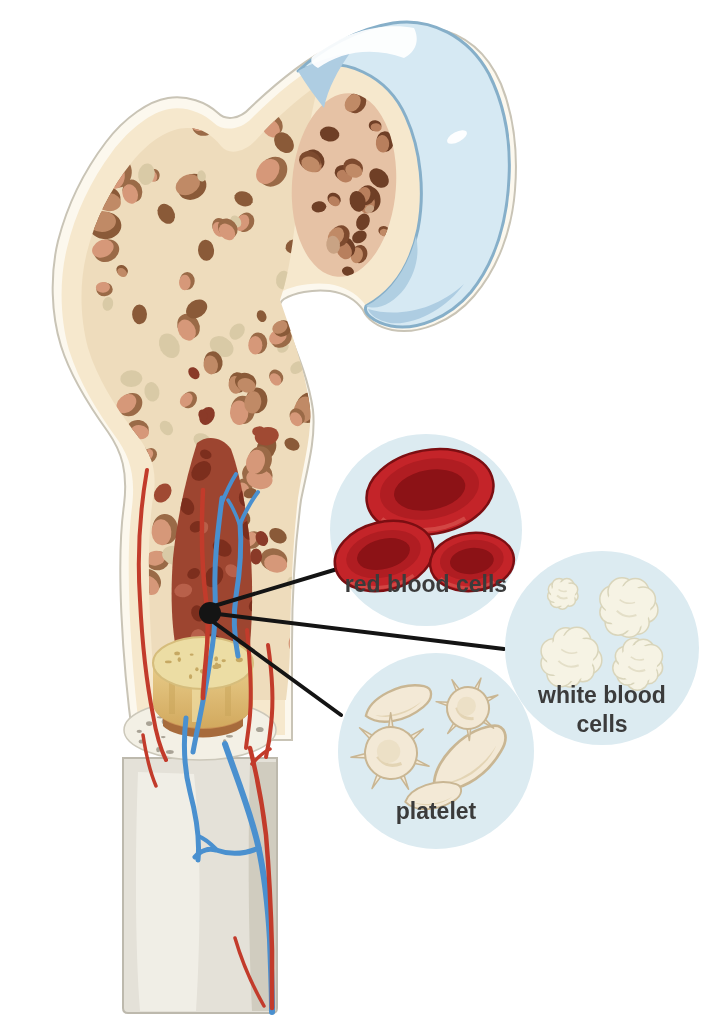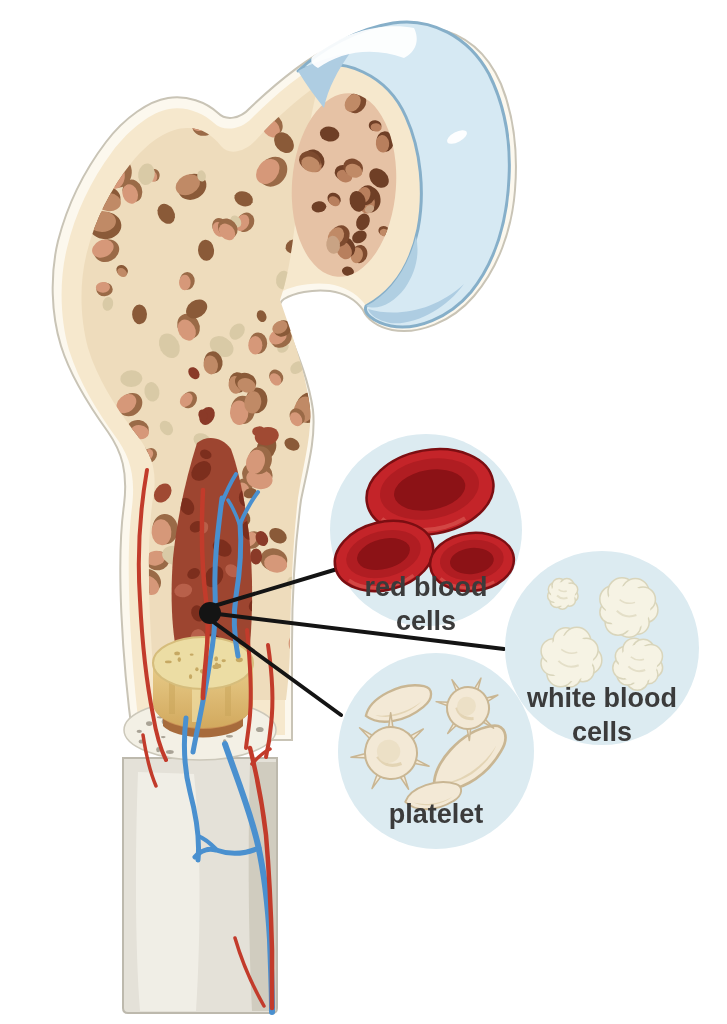--- a/index.html
+++ b/index.html
@@ -1,19 +1,19 @@
 <!DOCTYPE html>
 <html><head>
 <meta charset="utf-8">
 <style>
   html,body{margin:0;padding:0;background:#fff;}
   .canvas{position:relative;width:727px;height:1024px;background:#fff;overflow:hidden;
           font-family:"Liberation Sans",sans-serif;}
   .canvas svg{position:absolute;left:0;top:0;}
-  .callout-label{position:absolute;text-align:center;font-weight:600;font-size:27px;
+  .callout-label{position:absolute;text-align:center;font-weight:600;font-size:23px;
           line-height:1.26;color:#3b3b3b;letter-spacing:0px;}
   .label-rbc{left:341px;top:570px;width:170px;}
   .label-wbc{left:512px;top:681px;width:180px;}
   .label-plt{left:356px;top:797px;width:160px;}
 </style>
 </head>
 <body>
 
 <div class="canvas">
 <svg width="727" height="1024" viewBox="0 0 727 1024" xmlns="http://www.w3.org/2000/svg">

